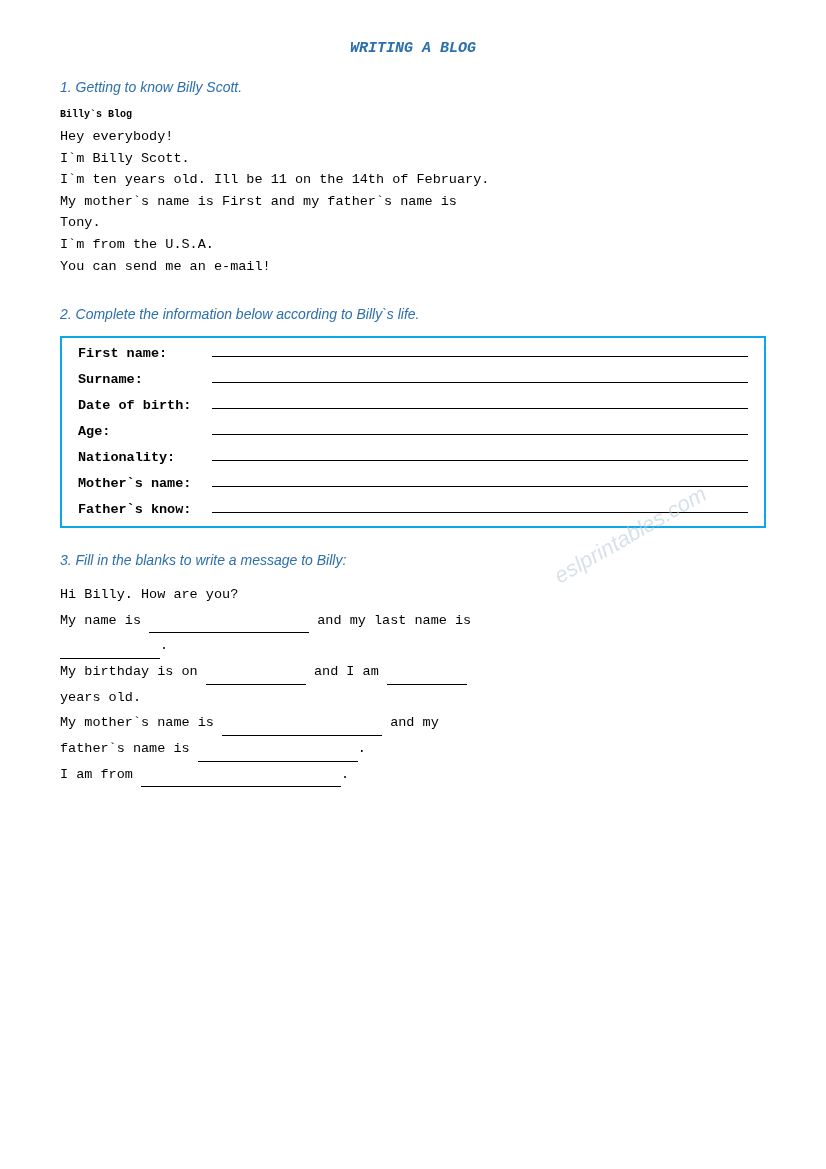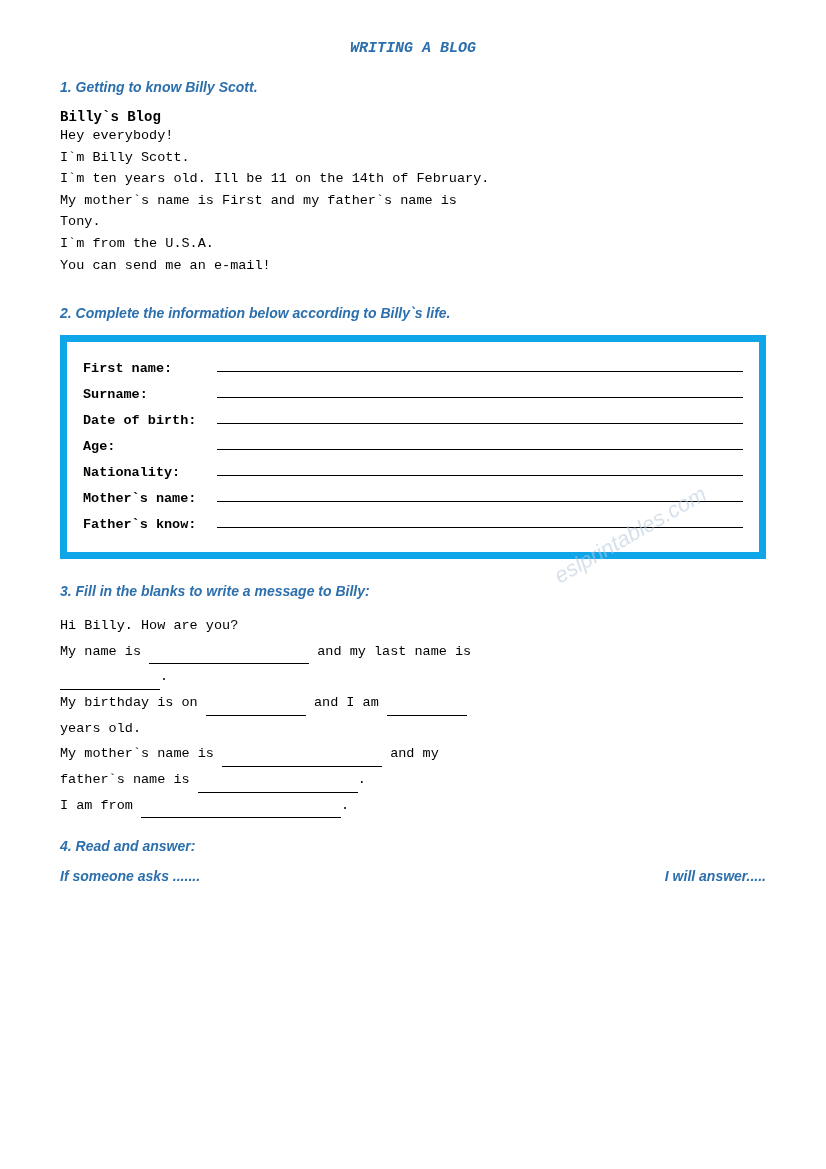--- a/index.html
+++ b/index.html
@@ -24,42 +24,42 @@
       font-weight: bold;
       color: #2c6fad;
       font-size: 15px;
       margin-bottom: 22px;
       font-family: Liberation Mono, monospace;
     }
 
     .section-heading {
       color: #2c6fad;
       font-style: italic;
-      font-weight: bold;
+      font-weight: normal;
       font-size: 14px;
       margin-bottom: 14px;
       font-family: Arial, sans-serif;
     }
 
     .blog-title {
       font-weight: bold;
-      font-size: 14px;
-      margin-bottom: 0;
+      font-size: 10px;
+      margin-bottom: 6px;
     }
 
     .blog-body {
       font-family: 'Courier New', Courier, monospace;
       font-size: 13.5px;
       line-height: 1.6;
       margin-bottom: 29px;
     }
 
     .info-table {
-      border: 7px solid #0ea5e9;
-      padding: 14px 16px;
+      border: 2px solid #0ea5e9;
+      padding: 3px 16px;
       margin: 10px 0 24px 0;
       width: 100%;
     }
 
     .info-row {
       font-family: 'Courier New', Courier, monospace;
       font-size: 13.5px;
       margin-bottom: 6px;
       display: flex;
       align-items: baseline;
@@ -211,25 +211,18 @@
       </div>
       <div>
         father`s name is <span class="fill-line fill-line-medium"></span>.
       </div>
       <div>
         I am from <span class="fill-line fill-line-long"></span>.
       </div>
     </div>
   </div>
 
-  <div class="section-block read-answer-section">
-    <div class="section-heading">4.  Read and answer:</div>
-    <div class="two-col">
-      <span>If someone asks .......</span>
-      <span>I will answer.....</span>
-    </div>
-  </div>
 
   <div class="watermark">
     eslprintables.com
   </div>
 
 </div>
 
 </body></html>

